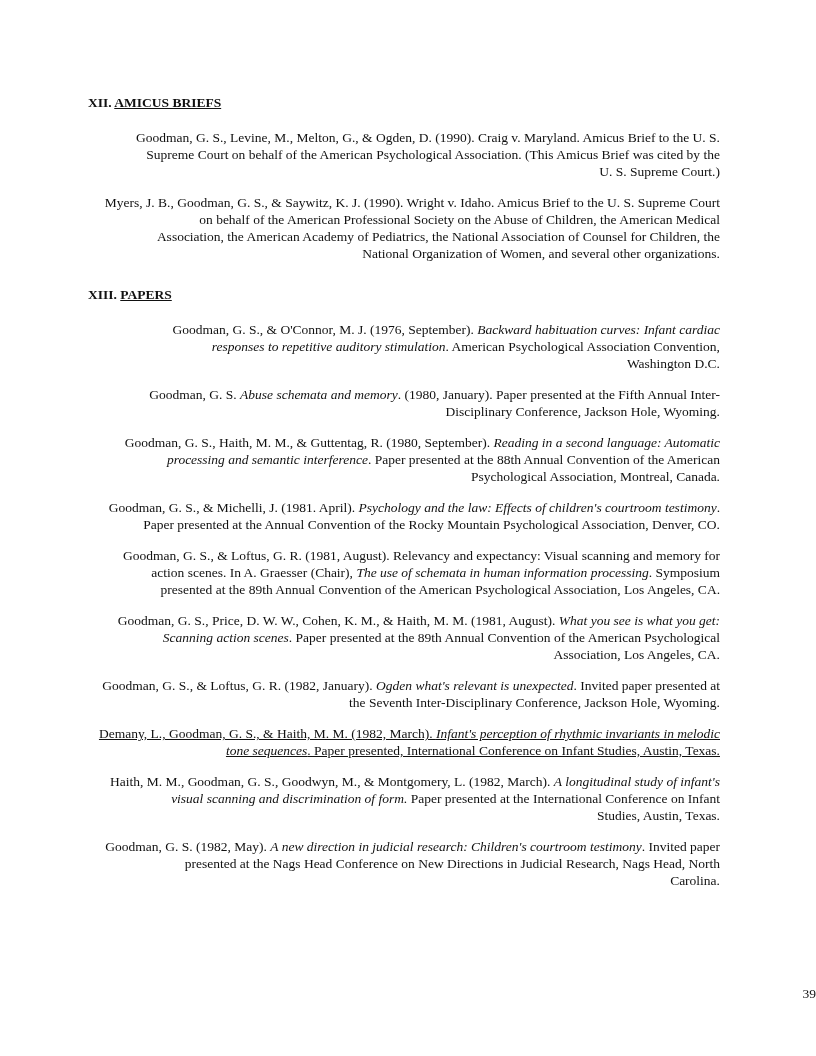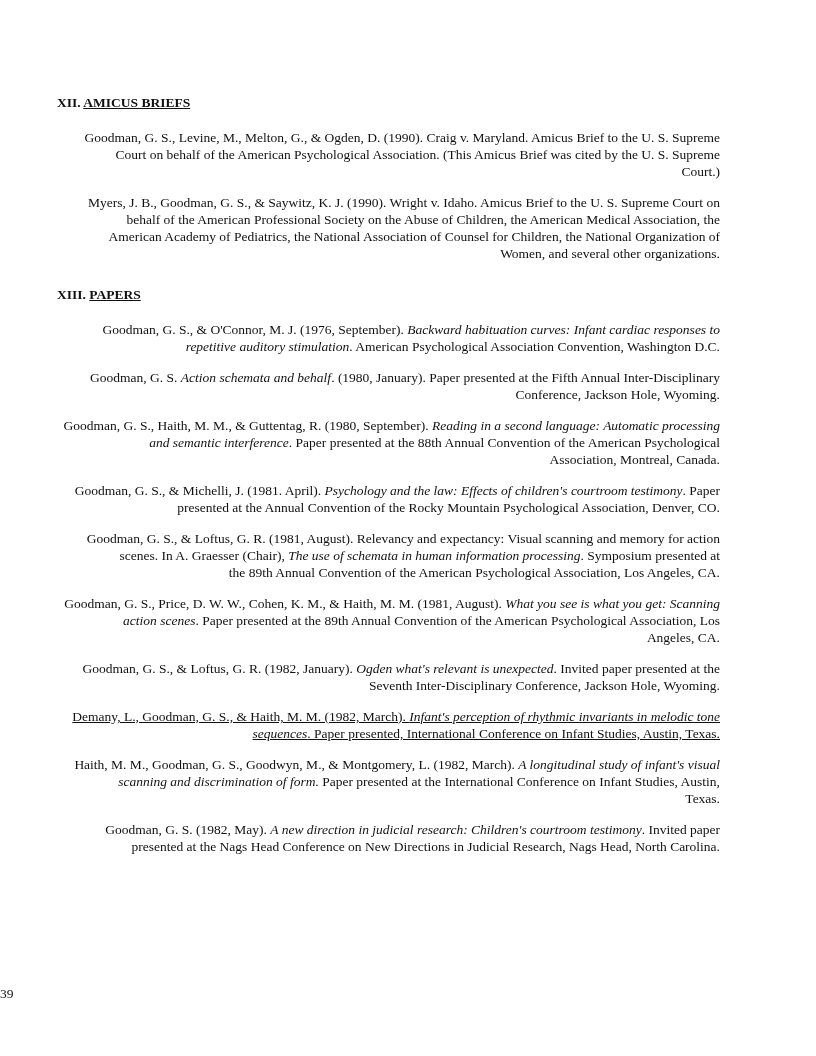--- a/index.html
+++ b/index.html
@@ -6,21 +6,21 @@
     margin: 0;
     padding: 0;
     background: #ffffff;
   }
   .page {
     position: relative;
     width: 816px;
     height: 1056px;
     background: #ffffff;
     box-sizing: border-box;
-    padding: 94px 96px 0 57px;
+    padding: 94px 96px 0 88px;
     font-family: "Liberation Serif", "DejaVu Serif", serif;
     font-size: 13.5px;
     line-height: 17px;
     color: #111111;
     overflow: hidden;
   }
   .heading {
     font-weight: bold;
     margin: 24px 0 18px 0;
   }
@@ -46,34 +46,34 @@
     text-decoration: underline;
   }
   .entry em {
     font-style: italic;
   }
   .page-number {
     position: absolute;
     left: 0;
     right: 0;
     top: 985px;
-    text-align: left;
+    text-align: right;
   }
 </style>
 </head>
 <body>
 
 <div class="page">
   <div id="content">
       <p class="heading"><span>XII. </span><span class="underline">AMICUS BRIEFS</span></p>
       <p class="entry"><span>Goodman, G. S., Levine, M., Melton, G., &amp; Ogden, D. (1990).  Craig v. Maryland.  Amicus Brief to the U. S. Supreme Court on behalf of the American Psychological Association.  (This Amicus Brief was cited by the U. S. Supreme Court.)</span></p>
       <p class="entry"><span>Myers, J. B., Goodman, G. S., &amp; Saywitz, K. J. (1990).  Wright v. Idaho.  Amicus Brief to the U. S. Supreme Court on behalf of the American Professional Society on the Abuse of Children, the American Medical Association, the American Academy of Pediatrics, the National Association of Counsel for Children, the National Organization of Women, and several other organizations.</span></p>
       <p class="heading"><span>XIII. </span><span class="underline">PAPERS</span></p>
       <p class="entry entry-small-indent"><span>Goodman, G. S., &amp; O'Connor, M. J. (1976, September). </span><em>Backward habituation curves: Infant cardiac responses to repetitive auditory stimulation</em><span>. American Psychological Association Convention, Washington D.C.</span></p>
-      <p class="entry"><span>Goodman, G. S. </span><em>Action schemata and behalf</em><span>. (1980, January). Paper presented at the Fifth Annual Inter-Disciplinary Conference, Jackson Hole, Wyoming.</span></p>
+      <p class="entry"><span>Goodman, G. S. </span><em>Abuse schemata and memory</em><span>. (1980, January). Paper presented at the Fifth Annual Inter-Disciplinary Conference, Jackson Hole, Wyoming.</span></p>
       <p class="entry"><span>Goodman, G. S., Haith, M. M., &amp; Guttentag, R. (1980, September). </span><em>Reading in a second language: Automatic processing and semantic interference</em><span>. Paper presented at the 88th Annual Convention of the American Psychological Association, Montreal, Canada.</span></p>
       <p class="entry"><span>Goodman, G. S., &amp; Michelli, J. (1981. April). </span><em>Psychology and the law: Effects of children's courtroom testimony</em><span>. Paper presented at the Annual Convention of the Rocky Mountain Psychological Association, Denver, CO.</span></p>
       <p class="entry"><span>Goodman, G. S., &amp; Loftus, G. R. (1981, August). Relevancy and expectancy: Visual scanning and memory for action scenes. In A. Graesser (Chair), </span><em>The use of schemata in human information processing</em><span>. Symposium presented at the 89th Annual Convention of the American Psychological Association, Los Angeles, CA.</span></p>
       <p class="entry"><span>Goodman, G. S., Price, D. W. W., Cohen, K. M., &amp; Haith, M. M. (1981, August). </span><em>What you see is what you get:  Scanning action scenes</em><span>. Paper presented at the 89th Annual Convention of the American Psychological Association, Los Angeles, CA.</span></p>
       <p class="entry"><span>Goodman, G. S., &amp; Loftus, G. R. (1982, January). </span><em>Ogden what's relevant is unexpected</em><span>. Invited paper presented at the Seventh Inter-Disciplinary Conference, Jackson Hole, Wyoming.</span></p>
       <p class="entry entry-offset"><span>Demany, L., Goodman, G. S., &amp; Haith, M. M. (1982, March). </span><em>Infant's perception of rhythmic invariants in melodic tone sequences</em><span>. Paper presented, International Conference on Infant Studies, Austin,  Texas.</span></p>
       <p class="entry"><span>Haith, M. M., Goodman, G. S., Goodwyn, M., &amp; Montgomery, L. (1982, March). </span><em>A longitudinal study of infant's visual scanning and discrimination of form.</em><span>  Paper presented at the International Conference on Infant Studies, Austin, Texas.</span></p>
       <p class="entry"><span>Goodman, G. S. (1982, May).  </span><em>A new direction in judicial research: Children's courtroom testimony</em><span>. Invited paper presented at the Nags Head Conference on New Directions in Judicial Research, Nags Head, North Carolina.</span></p>
     </div>
   <div class="page-number">39</div>

